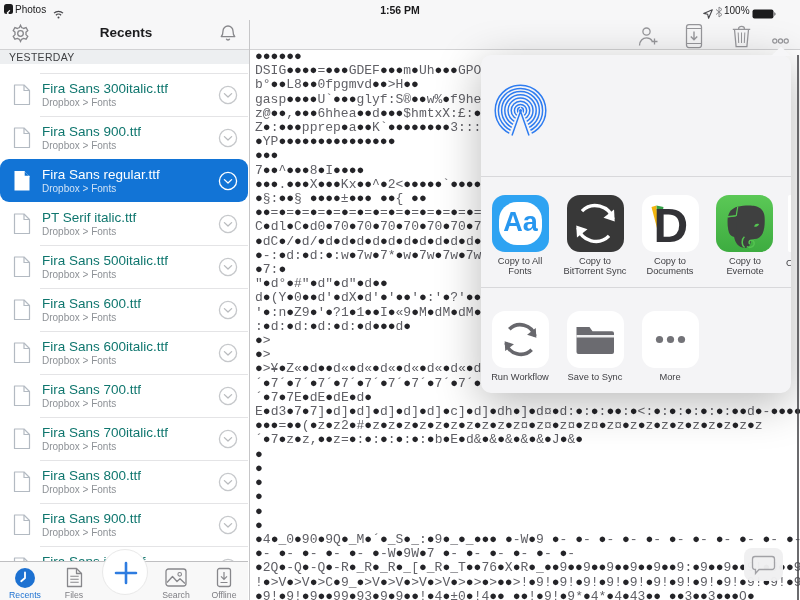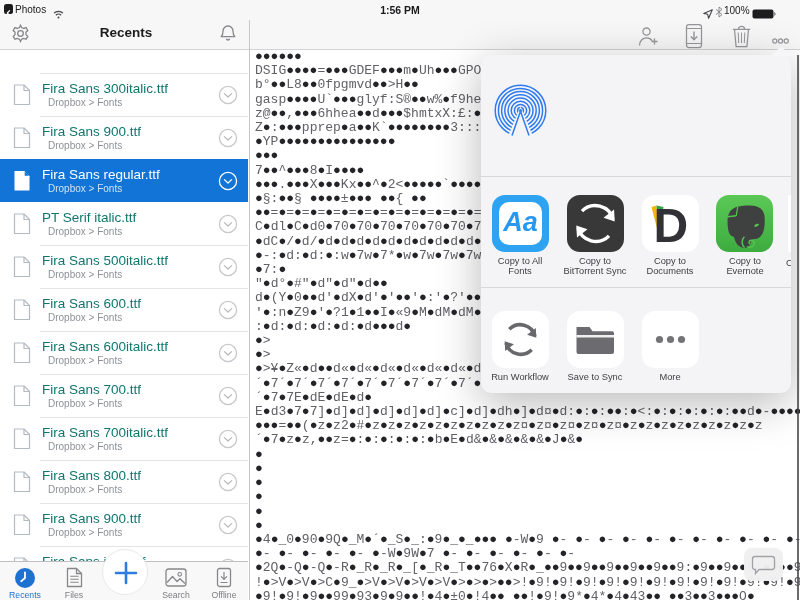--- a/index.html
+++ b/index.html
@@ -9,22 +9,22 @@
 .abs { position:absolute; }
 #statusbar { left:0; top:0; width:800px; height:20px; background:#f7f7f8; z-index:50; }
 #toolbar { left:0; top:20px; width:800px; height:30px; background:#f7f7f8;
   border-bottom:1px solid #d2d2d4; z-index:10; }
 #sidebar { left:0; top:50px; width:249px; height:550px; background:#fff; overflow:hidden; z-index:5; }
 #vdivider { left:249px; top:20px; width:1px; height:580px; background:#c6c6c8; z-index:30; }
 #yesterday { position:absolute; left:0; top:0; width:249px; height:14px; background:#edeff1;
   font-size:10.5px; color:#3f4043; padding-left:9px; line-height:14px; letter-spacing:0.3px; }
 .row { position:absolute; left:0; width:248px; height:43px; background:#fff; }
 .row .tt { position:absolute; left:42px; top:8px; font-size:13.5px; color:#0f766e; }
-.row .st { position:absolute; left:42px; top:24px; font-size:10px; color:#8d9196;margin-left:6px; }
-.row.sel { background:#1274d6; }
+.row .st { position:absolute; left:42px; top:24px; font-size:10px; color:#8d9196; }
+.row.sel { background:#1274d6;border-radius:9px; }
 .row.sel .tt { color:#fff; }
 .row.sel .st { color:#cfe2f6; }
 .rsep { position:absolute; left:40px; width:208px; height:1px; background:#e4e4e6; z-index:2; }
 #tabbar { left:0; top:561px; width:248px; height:39px; background:#f8f8f8;
   border-top:1px solid #bfbfc1; z-index:40; }
 .tablabel { position:absolute; top:27.5px; font-size:8.7px; color:#7d7d82; width:60px; text-align:center; }
 #plusbtn { left:102px; top:549px; width:46px; height:46px;
   border-radius:50%; background:#fff; border:1px solid #e9e9e9; z-index:41; }
 #bintext { left:255px; top:50px; width:545px; height:550px; overflow:hidden;
   font-family:"Liberation Mono", monospace; font-size:13px; line-height:14.2px;
@@ -160,20 +160,21 @@
 </div>
 <div class="abs" style="left:772px;top:10px">
  <svg width="17" height="6" viewBox="0 0 17 6" fill="none" stroke="#97979b" stroke-width="1.2">
   <circle cx="2.8" cy="3" r="2.1"></circle>
           <circle cx="8.5" cy="3" r="2.1"></circle>
           <circle cx="14.2" cy="3" r="2.1"></circle>
  </svg>
 </div>
     </div>
   <div class="abs" id="sidebar">
+    <div id="yesterday">YESTERDAY</div>
     <div class="rsep" style="top:23px"></div>
       <div class="row" style="top:23px">
         <div style="position:absolute;left:13px;top:11px"><svg width="18" height="22" viewBox="0 0 18 22">
             <path d="M1.5 1 h9.5 l5.5 5.5 v14 h-15 z" fill="#fff" stroke="#b3bac2" stroke-width="1.2" stroke-linejoin="round"></path>
             <path d="M11 1 v5.5 h5.5" fill="none" stroke="#b3bac2" stroke-width="1.2" stroke-linejoin="round"></path>
           </svg></div>
         <div class="tt">Fira Sans 300italic.ttf</div>
         <div class="st">Dropbox &gt; Fonts</div>
         <div style="position:absolute;left:218px;top:12px"><svg width="20" height="20" viewBox="0 0 20 20">
             <circle cx="10" cy="10" r="8.6" fill="none" stroke="#c6c8cb" stroke-width="1.3"></circle>
@@ -378,21 +379,21 @@
             <circle cx="26.5" cy="26.5" r="2.9"></circle>
    </g>
    <path d="M26.5 22.5 L39.5 53.5 H13.5 Z" fill="#f4f4f6"></path>
    <path d="M35 51.5 L26.5 27.2 L18 51.5" fill="none" stroke="#2e7cf0" stroke-width="1.5" stroke-linejoin="round"></path>
    <circle cx="26.5" cy="26.5" r="1.5" fill="#2e7cf0"></circle>
   </svg>
  </div>
  <div class="pdiv" style="top:121px"></div>
  <div class="pdiv" style="top:232px"></div>
  <div class="appicon" style="left:11px;top:139.5px;background:#2ea3f2">
-        <div style="position:absolute;left:7px;top:7px;width:43px;height:43px;border-radius:10px;background:#fff;font-style:italic;font-weight:bold;font-size:27px;color:#2897ef;text-align:center;line-height:41px">Aa</div>
+        <div style="position:absolute;left:7px;top:7px;width:43px;height:43px;border-radius:18px;background:#fff;font-weight:bold;font-size:27px;color:#2897ef;text-align:center;line-height:41px">Aa</div>
       </div>
       <div class="appicon" style="left:85.8px;top:139.5px;background:#383838">
         <div style="position:absolute;left:0;top:0"><svg width="57" height="57" viewBox="0 0 40 40">
             <g fill="none" stroke="#fff" stroke-width="2.4" stroke-linecap="butt">
               <path d="M10.5 11.3 A13 13 0 0 1 32.3 17"></path>
               <path d="M29.5 28.7 A13 13 0 0 1 7.7 23"></path>
             </g>
             <path d="M33 10.2 L33.5 18.6 L25.6 16.0 Z" fill="#fff"></path>
             <path d="M7 29.8 L6.5 21.4 L14.4 24.0 Z" fill="#fff"></path>
           </svg></div>

